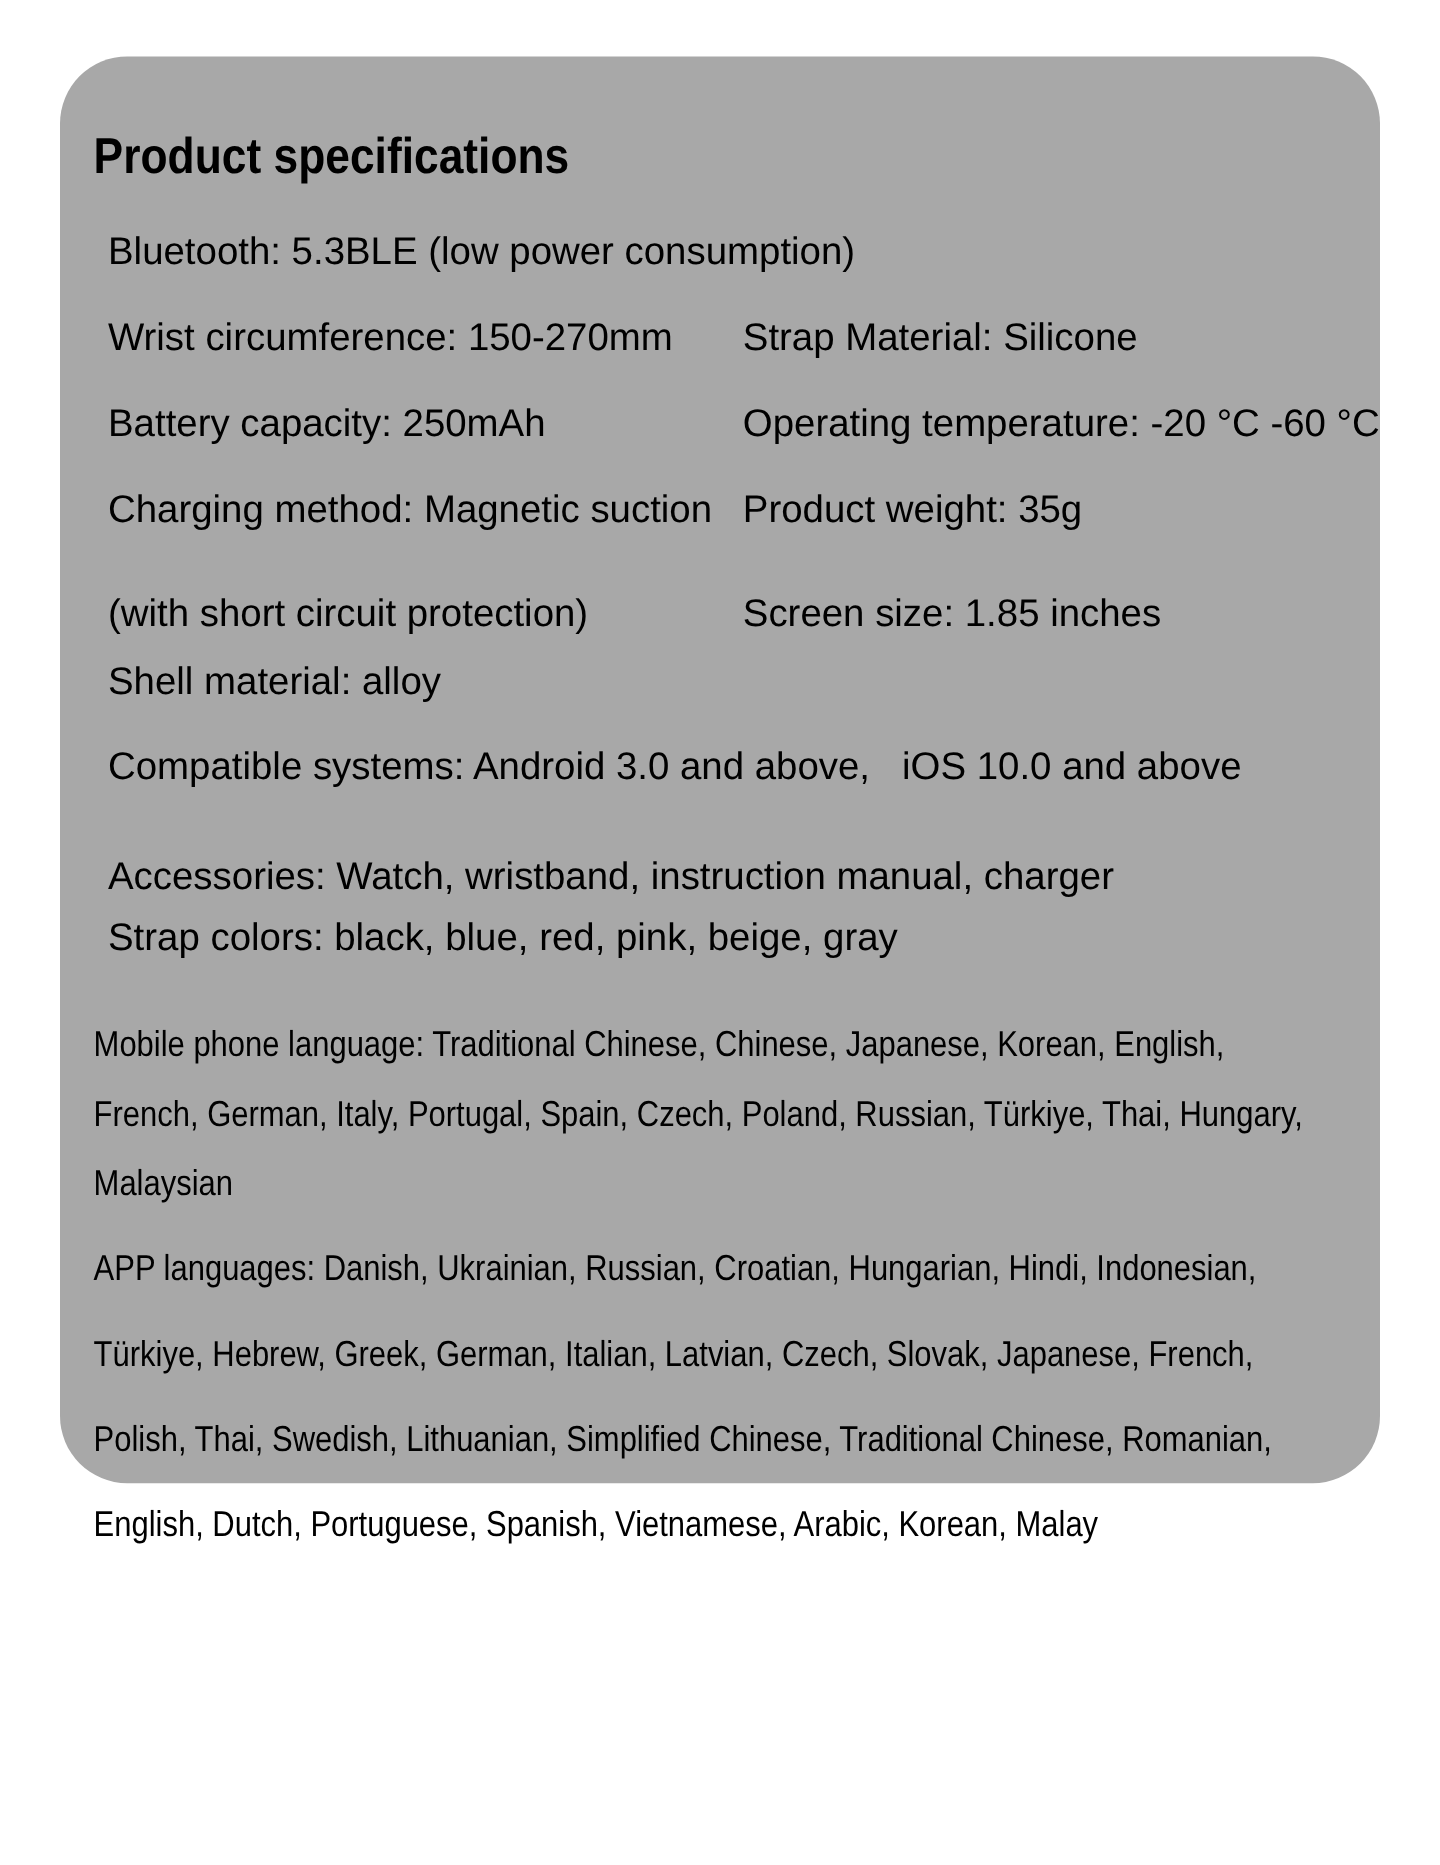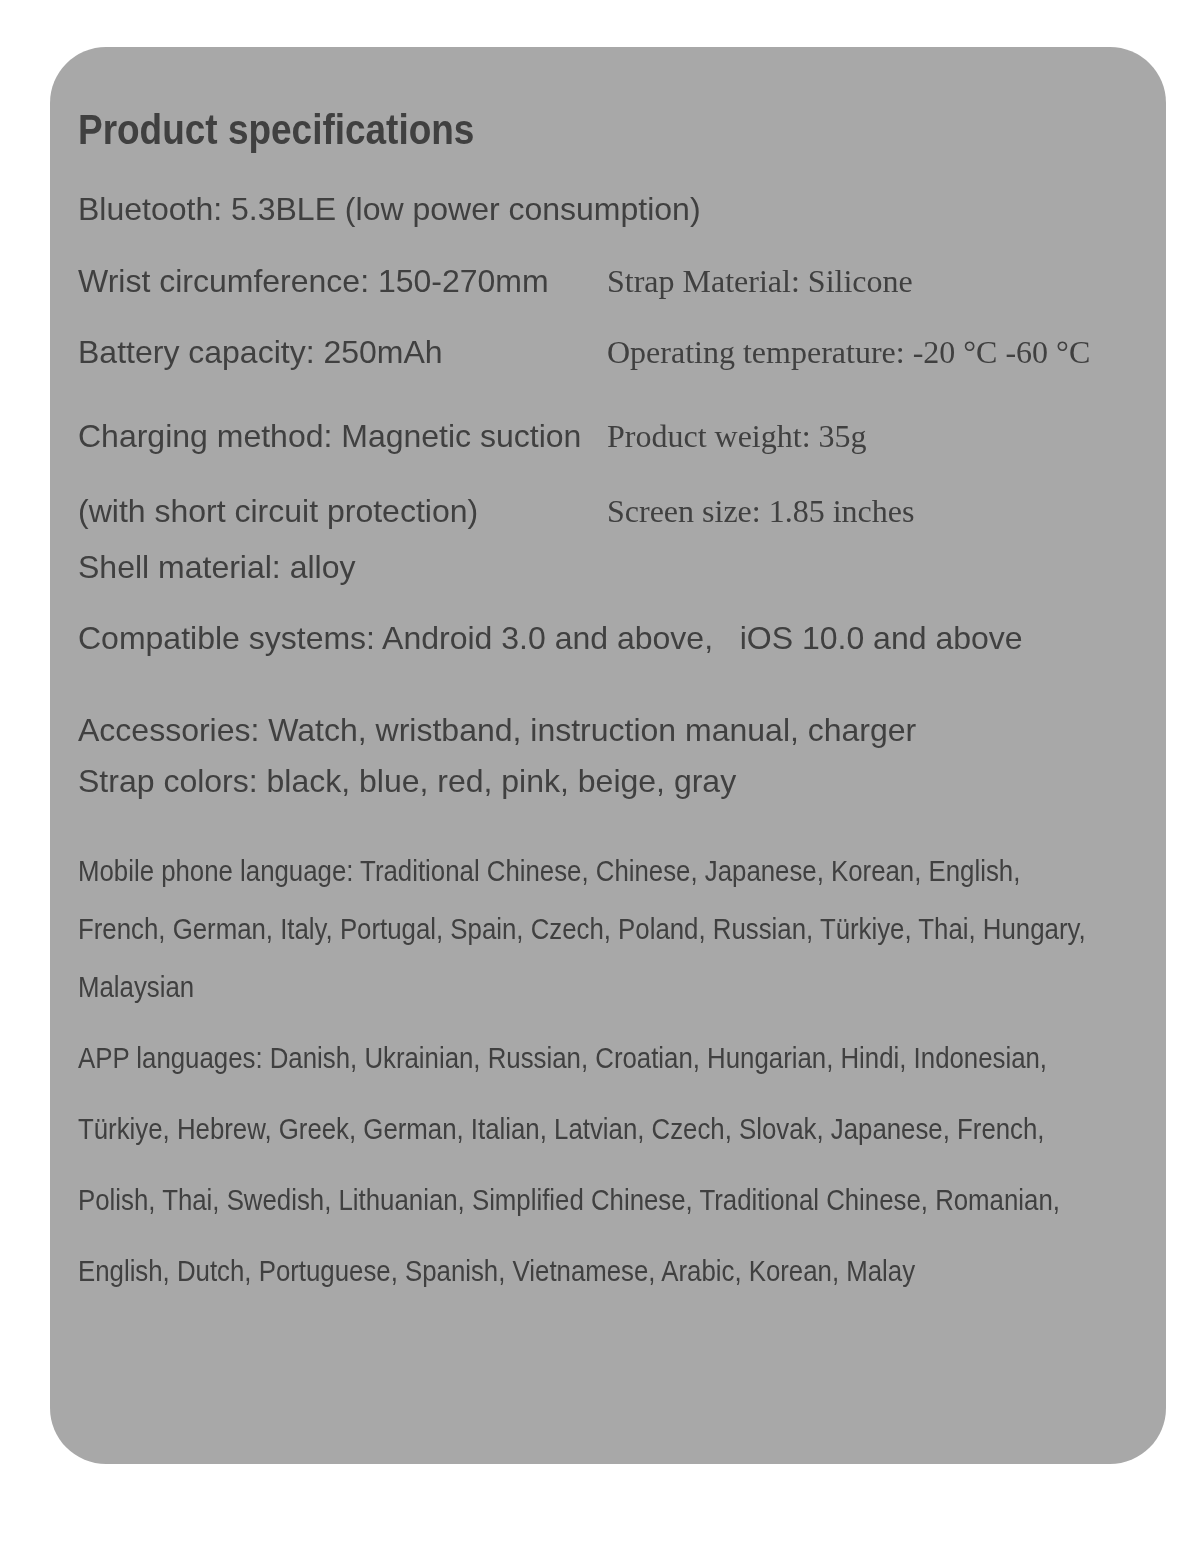--- a/index.html
+++ b/index.html
@@ -15,25 +15,24 @@
     position: relative;
     width: 1200px;
     height: 1554px;
     background: #ffffff;
   }
   .spec-card {
     position: absolute;
     left: 50px;
     top: 47px;
     width: 1100px;
-    height: 1417px;
+    height: 1189px;
     background: #a8a8a8;
     border-radius: 56px;
-    color: #404040;
-    padding-left: 16px;
+    color: #000000;
   }
   .card-title {
     position: absolute;
     left: 28px;
     top: 60px;
     font-size: 42px;
     font-weight: bold;
     line-height: 46px;
     white-space: pre;
     display: inline-block;
@@ -47,25 +46,25 @@
     height: 72px;
     display: flex;
     align-items: center;
     font-size: 32px;
   }
   .spec-row .cell-left {
     display: inline-block;
     width: 529px;
     flex: 0 0 529px;
     white-space: pre;
+    margin-left: 12px;
   }
   .spec-row .cell-right {
     display: inline-block;
     white-space: pre;
-    font-family: Liberation Serif, serif;
   }
   .spec-row.full .cell-left {
     width: auto;
     flex: 1 1 auto;
   }
   .lang-para {
     position: absolute;
     left: 28px;
     font-size: 30px;
   }
@@ -80,21 +79,21 @@
   }
   #p-phone { top: 795px; }
   #p-phone .lang-line { height: 58px; line-height: 58px; }
   #p-app { top: 975px; }
   #p-app .lang-line { height: 71px; line-height: 71px; }
 
   
   #row-0 { top: 126px; }
   #row-1 { top: 198px; }
   #row-2 { top: 269px; }
-  #row-3 { top: 353px; }
+  #row-3 { top: 341px; }
   #row-4 { top: 428px; }
   #row-5 { top: 484px; }
   #row-6 { top: 555px; }
   #row-7 { top: 647px; }
   #row-8 { top: 698px; }
 </style>
 </head>
 <body>
 
 <div class="page">

